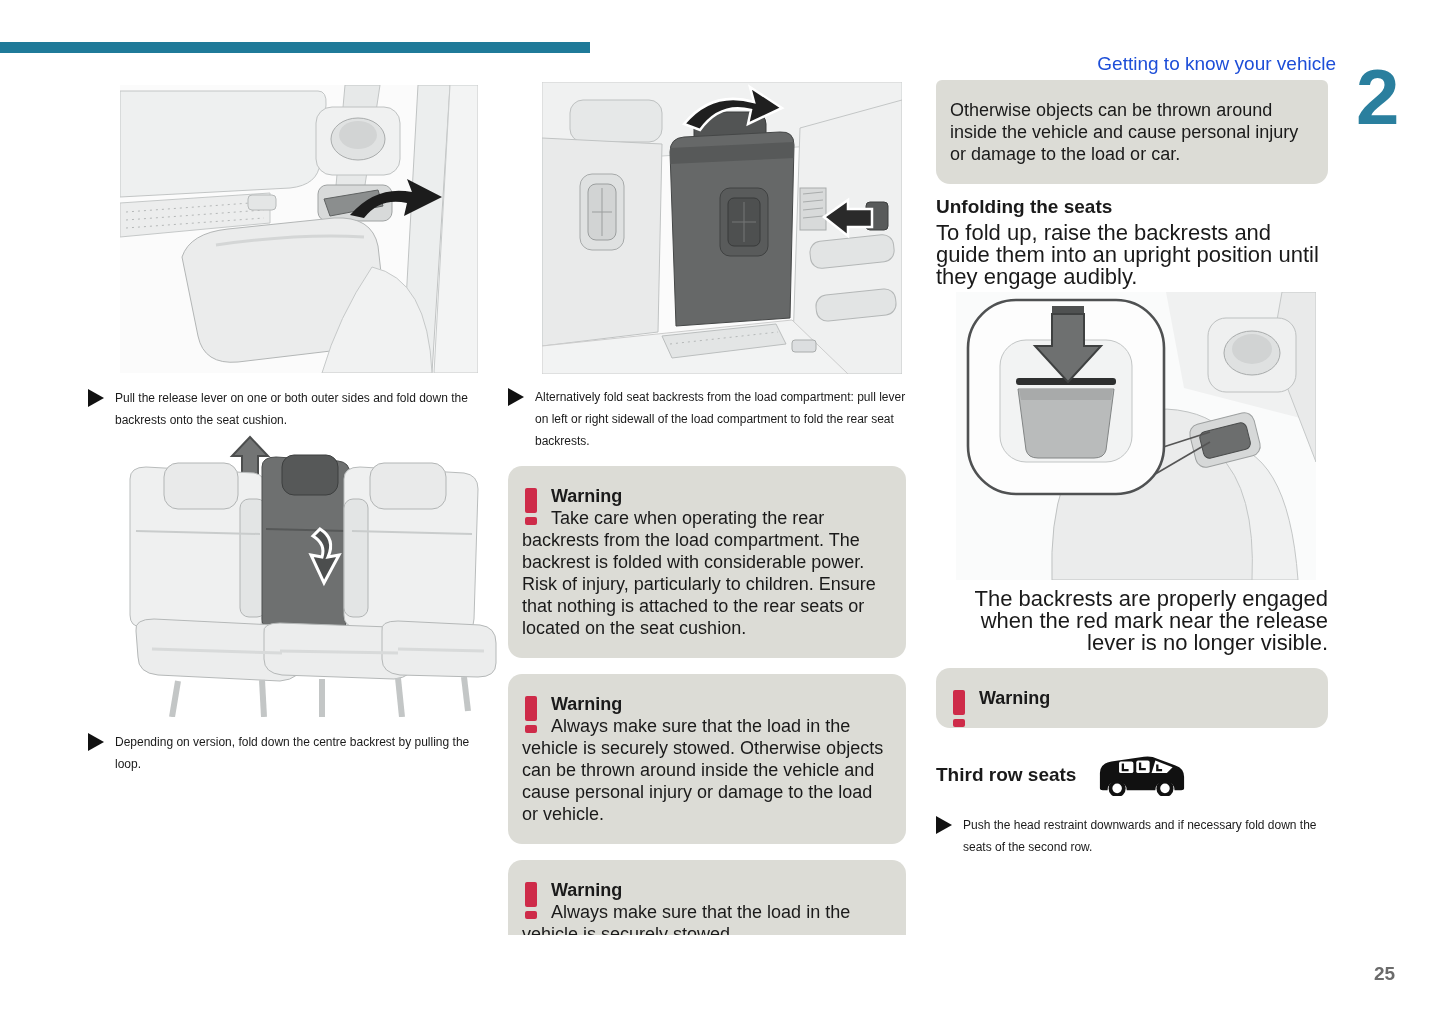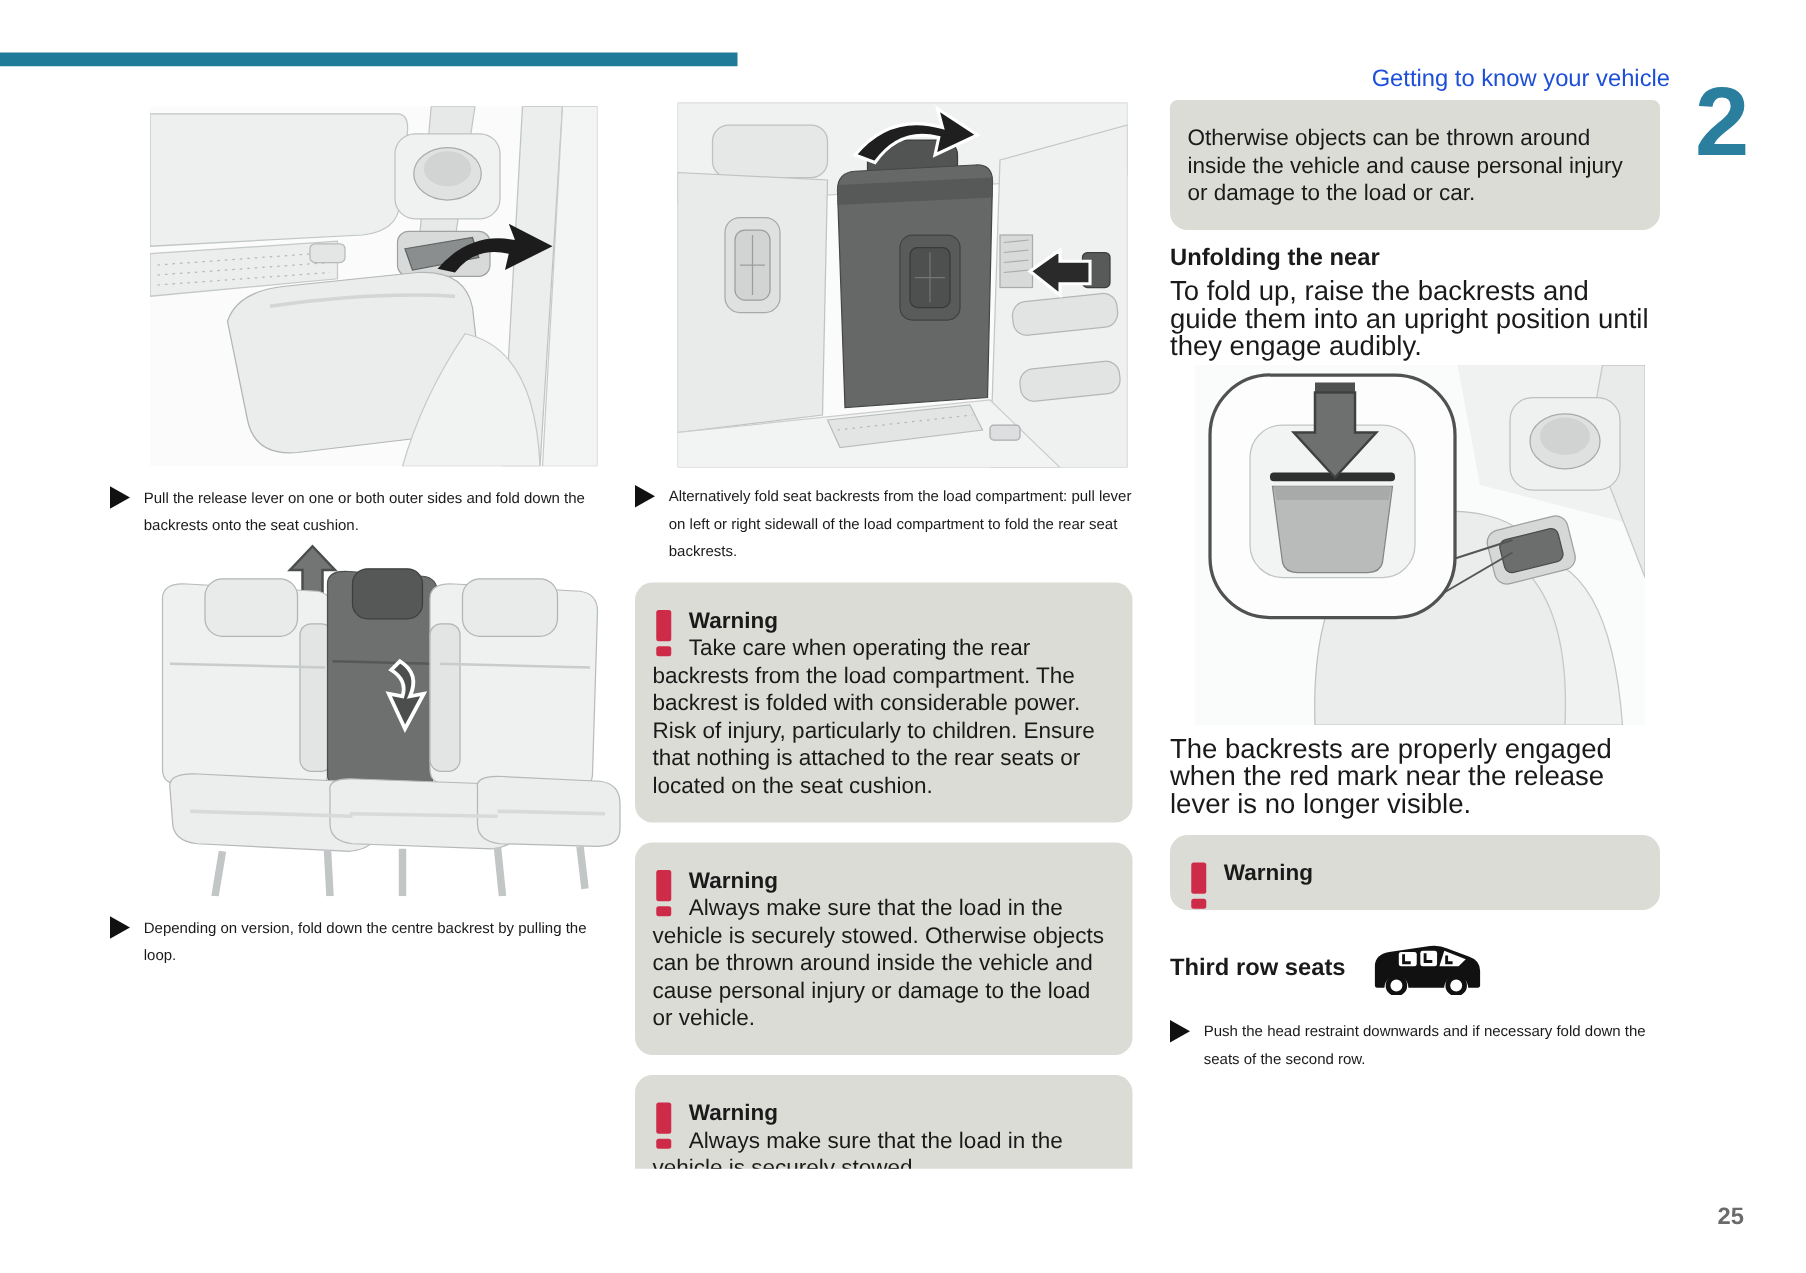--- a/index.html
+++ b/index.html
@@ -195,21 +195,21 @@
         </span>
       <div class="warn-title">Warning</div>
       <div class="warn-body">Always make sure that the load in the vehicle is securely stowed.</div>
     </div>
   </div>
 
   <div class="col col3">
 
     <div class="graybox contbox">Otherwise objects can be thrown around inside the vehicle and cause personal injury or damage to the load or car.</div>
 
-    <div class="sechead">Unfolding the near</div>
+    <div class="sechead">Unfolding the seats</div>
 
     <p class="body-txt para">To fold up, raise the backrests and guide them into an upright position until they engage audibly.</p>
 
     <svg class="illus il4" width="360" height="288" viewBox="0 0 360 288">
       <rect width="360" height="288" fill="#fafbfb"></rect>
       <path d="M210,0 H360 V130 L228,96 Z" fill="#f0f1f1"></path>
       <path d="M326,0 L360,0 L360,170 L316,56 Z" fill="#e9eaea" stroke="#c5c8c8"></path>
       <rect x="252" y="26" width="88" height="74" rx="18" fill="#eff0f0" stroke="#bdc0c0"></rect>
       <ellipse cx="296" cy="61" rx="28" ry="22" fill="#dfe1e1" stroke="#a8abab"></ellipse>
       <ellipse cx="296" cy="57" rx="20" ry="15" fill="#d1d3d3"></ellipse>
@@ -225,21 +225,21 @@
 
       <rect x="12" y="8" width="196" height="194" rx="48" fill="#fdfdfd" stroke="#4f5152" stroke-width="2.6"></rect>
       <rect x="44" y="48" width="132" height="122" rx="26" fill="#f2f3f3" stroke="#c2c5c5"></rect>
       <rect x="60" y="86" width="100" height="7" rx="3" fill="#2e2f2f"></rect>
       <path d="M62,97 L158,97 L150,158 Q148,166 138,166 L82,166 Q72,166 70,158 Z" fill="#b9bbbb" stroke="#828585"></path>
       <path d="M63,97 L157,97 L155,108 L65,108 Z" fill="#a8aaaa"></path>
       <rect x="96" y="14" width="32" height="12" fill="#4f5151"></rect>
       <path d="M96,22 H128 V54 H145 L112,90 L79,54 H96 Z" fill="#6e7070" stroke="#3f4141" stroke-width="2"></path>
     </svg>
 
-    <p class="body-txt" style="margin-top:8px;">The backrests are properly engaged when the red mark near the release lever is no longer visible.</p>
+    <p class="body-txt" style="margin-top:8px;text-align:right;">The backrests are properly engaged when the red mark near the release lever is no longer visible.</p>
 
     <div class="graybox warnbox">
       <span class="warn-icon">
           <span class="bar"></span>
           <span class="dot"></span>
         </span>
       <div class="warn-title">Warning</div>
     </div>
 
     <div class="thirdrow">

